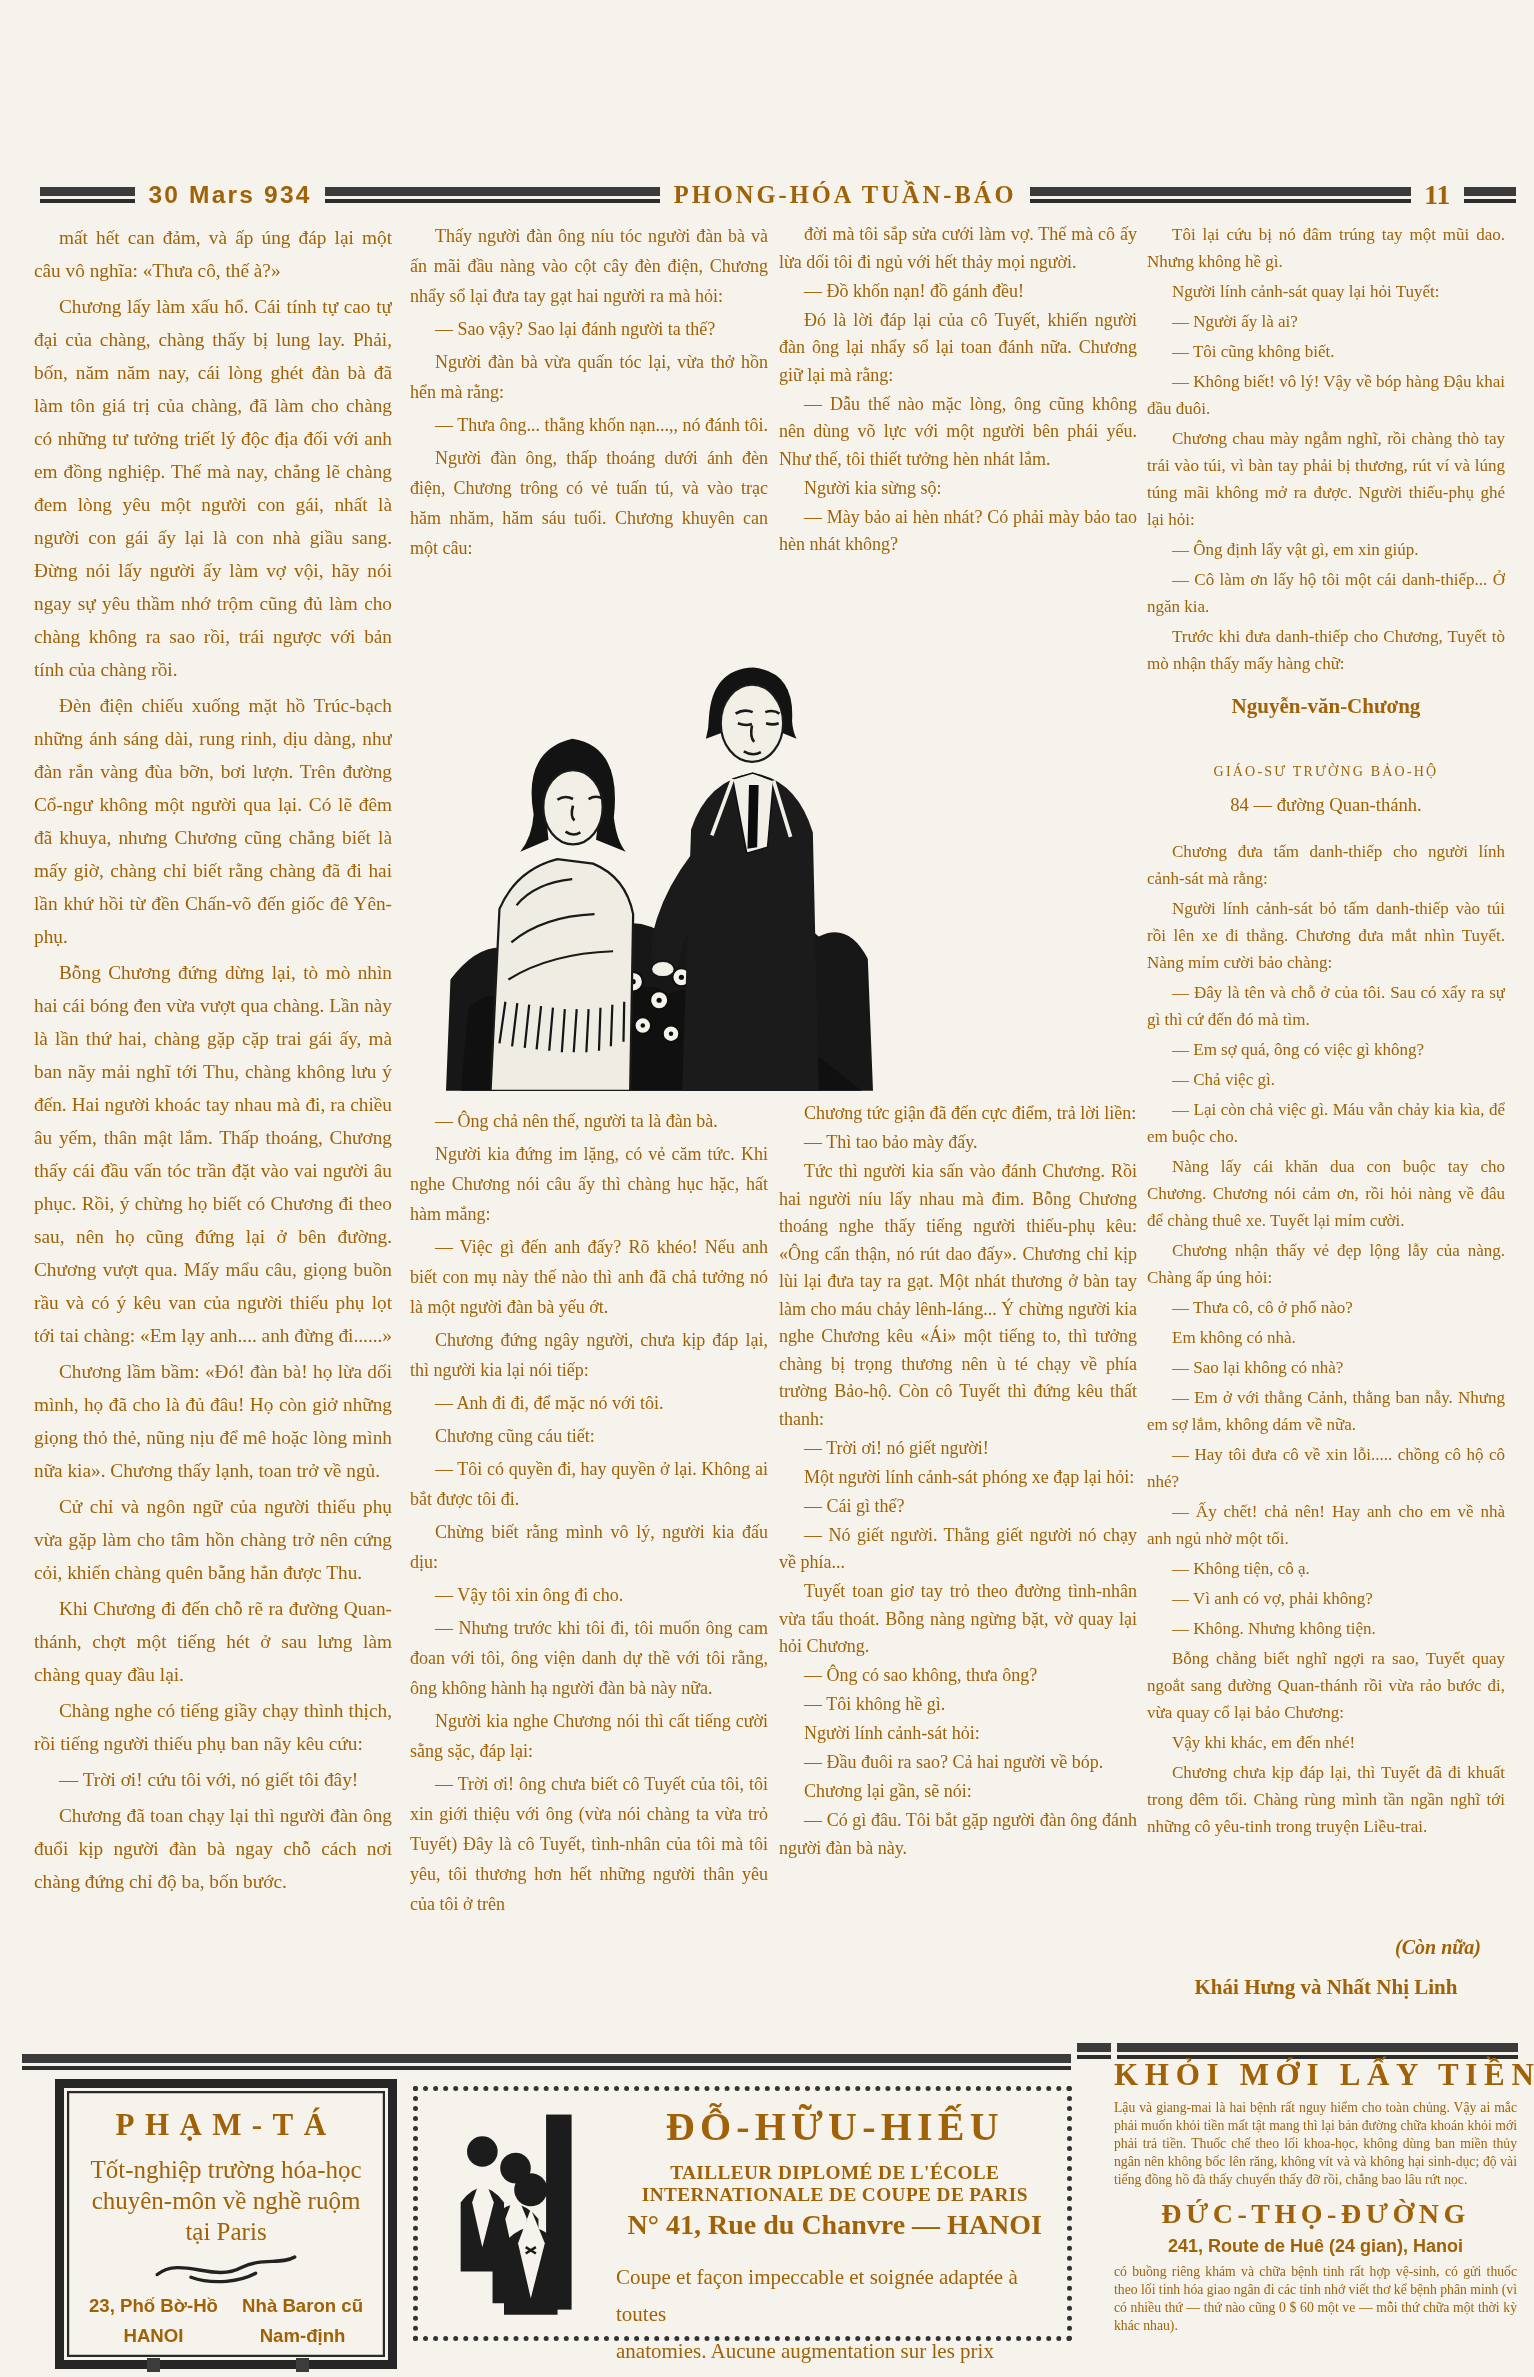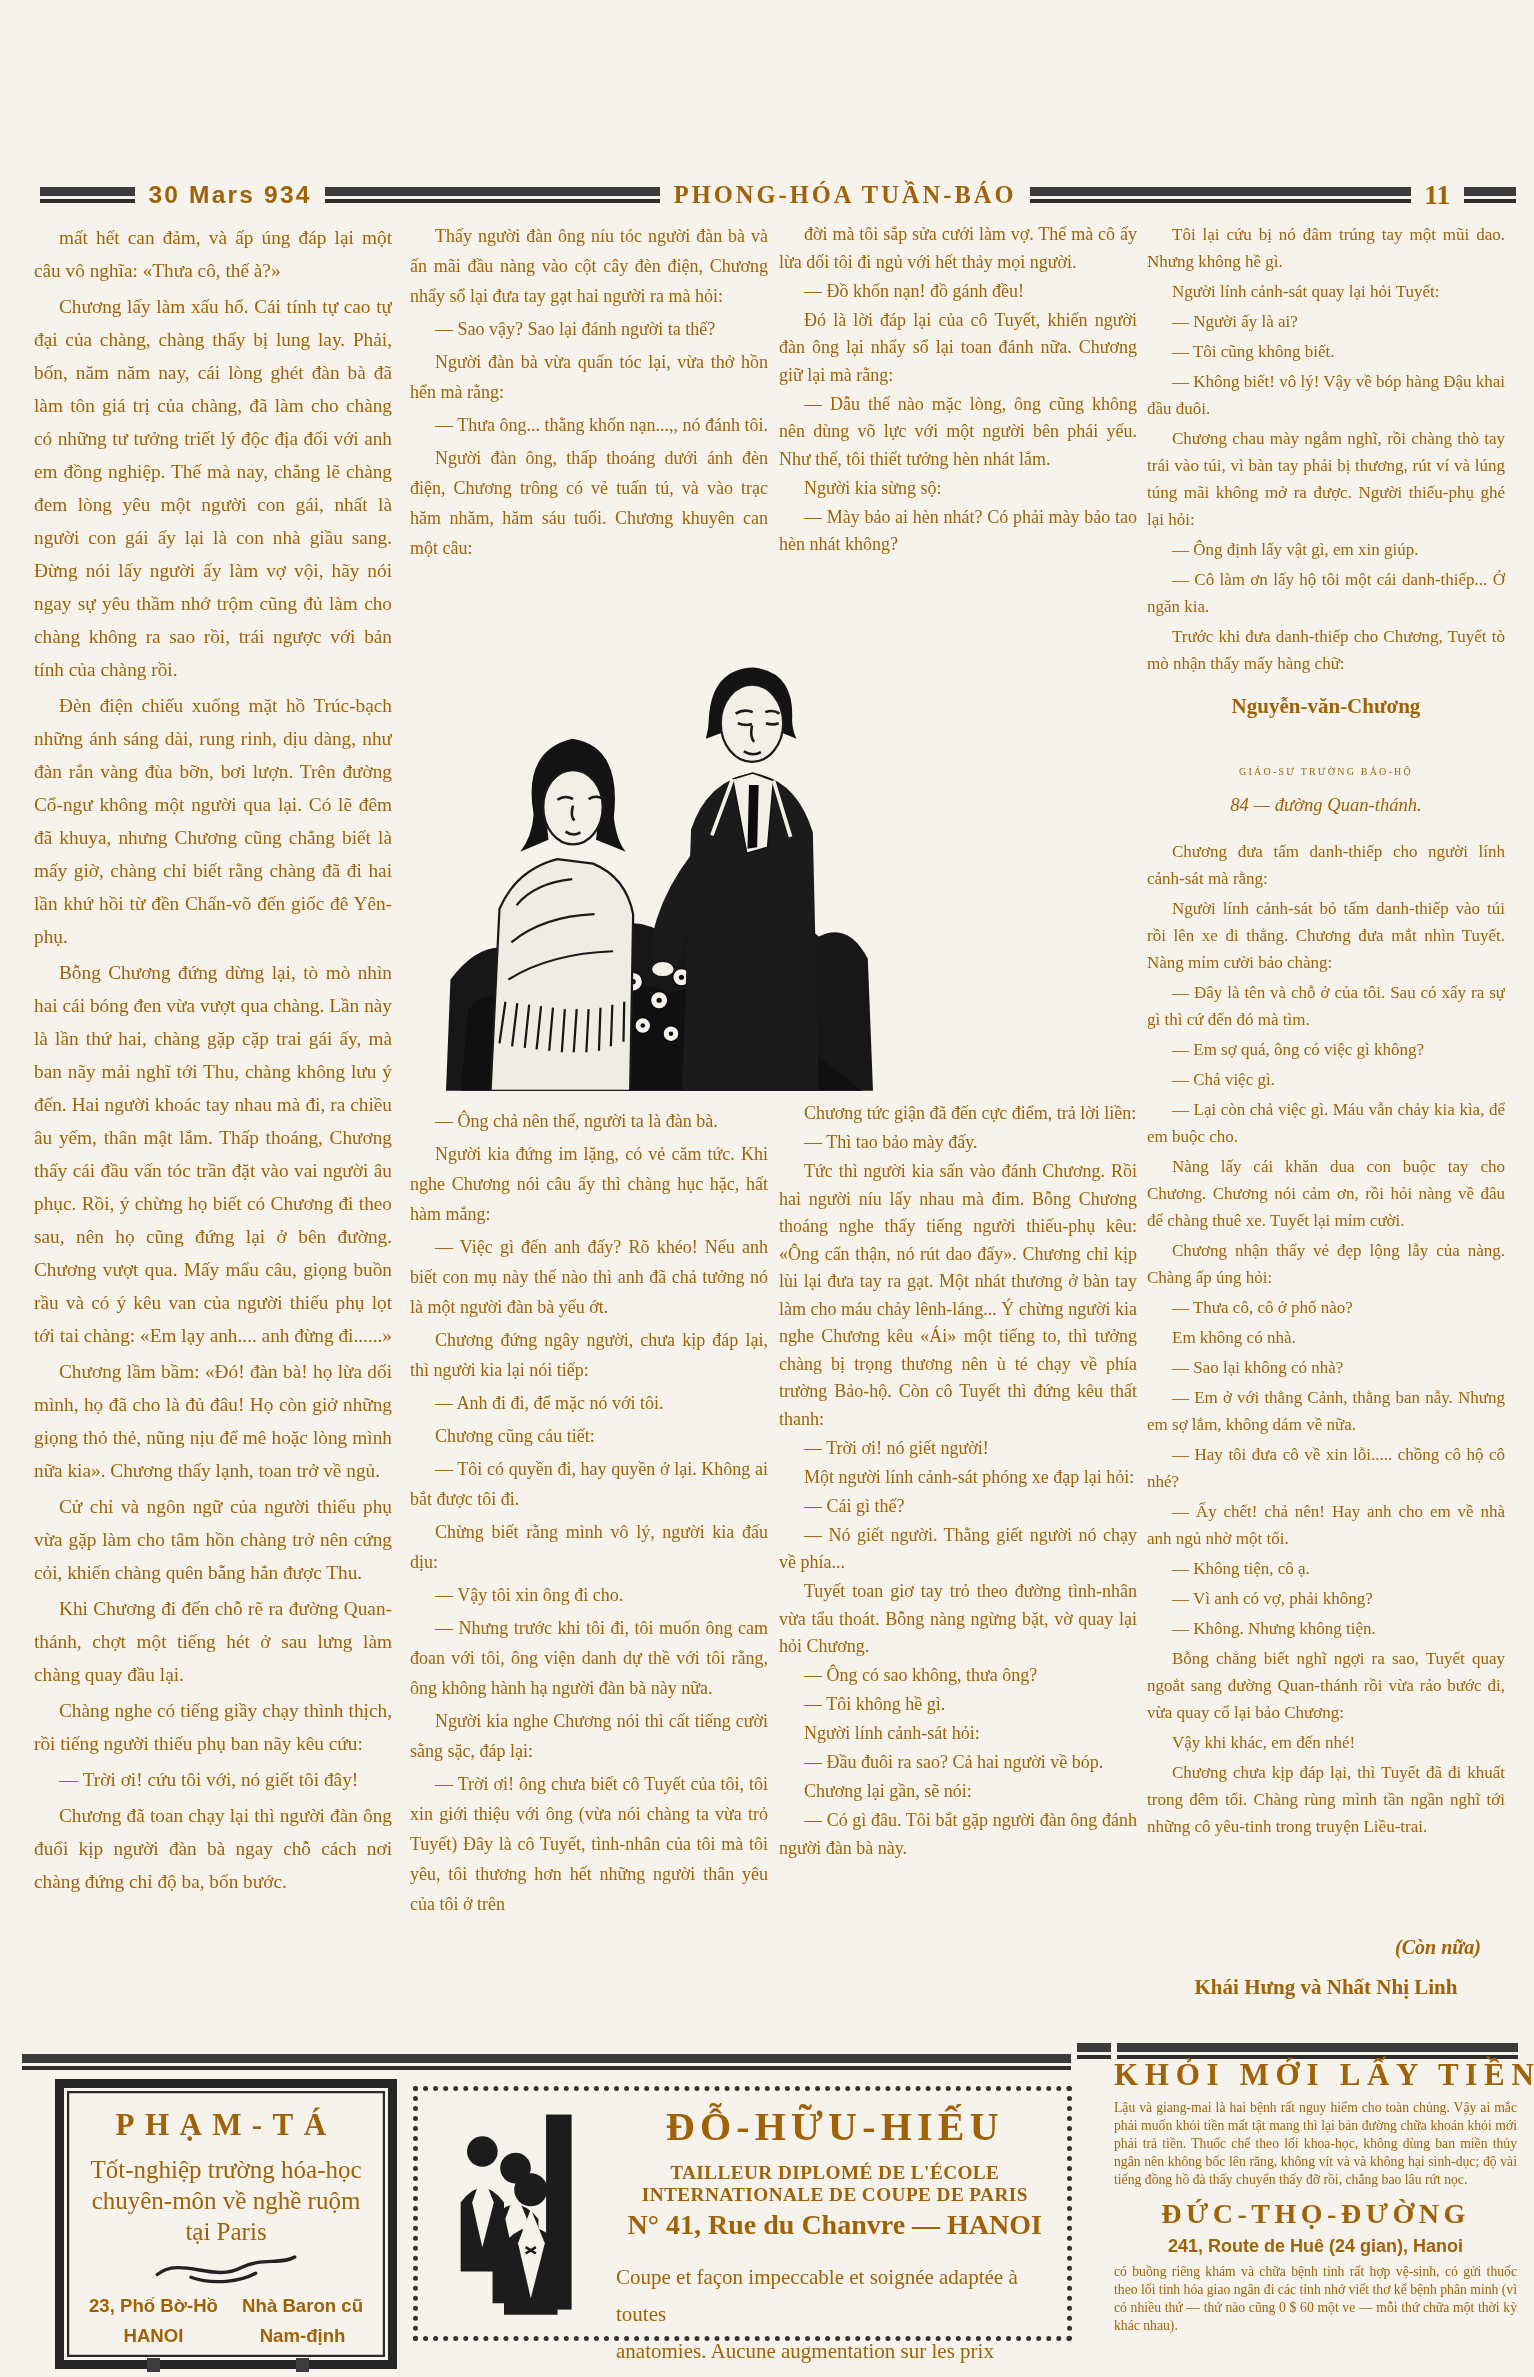--- a/index.html
+++ b/index.html
@@ -24,22 +24,22 @@
   #col1{left:34px;top:221px;height:1835px;font-size:19.3px;line-height:33px;}
   #col2t{left:410px;top:221px;height:440px;font-size:18px;line-height:30px;}
   #col2b{left:410px;top:1106px;height:884px;font-size:18px;line-height:30px;}
   #col3t{left:779px;top:221px;height:440px;font-size:18px;line-height:27.5px;}
   #col3t .para,#col3b .para{margin-bottom:1.5px;}
   #col3b{left:779px;top:1100px;height:886px;font-size:18px;line-height:27.5px;}
   #col4{left:1147px;top:221px;height:1709px;font-size:17px;line-height:27px;}
   
   .card{text-align:center;text-indent:0;margin:16.3px 0 19.3px 0;}
   .card-name{font-weight:bold;font-size:21px;margin-bottom:6px;}
-  .card-title{font-size:10px;letter-spacing:2.2px;margin-bottom:6px;margin-top:38px;}
-  .card-addr{font-style:italic;font-size:18.6px;}
+  .card-title{font-size:14px;letter-spacing:2.2px;margin-bottom:6px;margin-top:38px;}
+  .card-addr{font-size:18.6px;}
   .continued{position:absolute;left:1147px;top:1936px;width:334px;text-align:right;
              font-style:italic;font-size:20px;font-weight:bold;}
   .authors{position:absolute;left:1147px;top:1975px;width:358px;text-align:center;
            font-weight:bold;font-size:21px;}
   
   .illu{position:absolute;left:446px;top:660px;width:427px;height:431px;}
   
   .rule-bl{position:absolute;left:22px;top:2054px;width:1049px;}
   .rule-stub{position:absolute;left:1077px;top:2043px;width:34px;}
   .rule-br{position:absolute;left:1117px;top:2043px;width:401px;}

